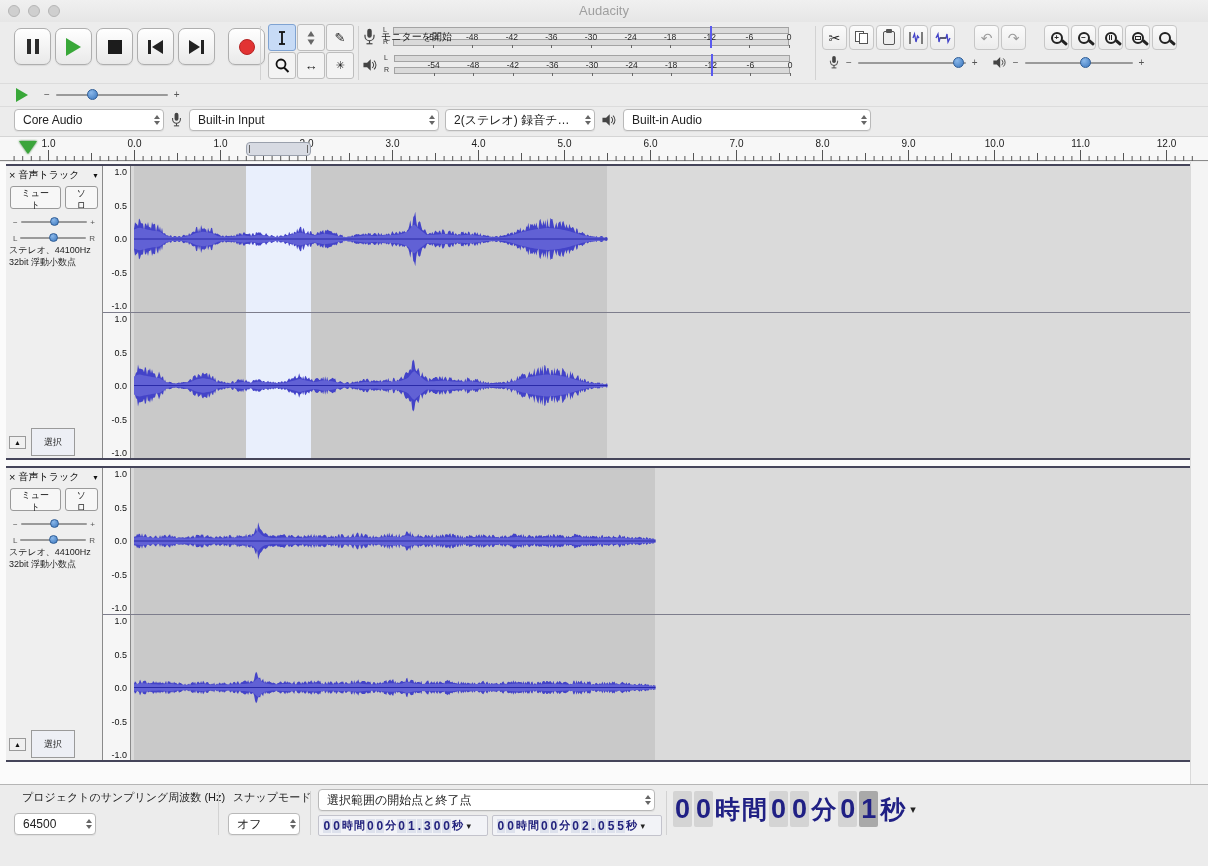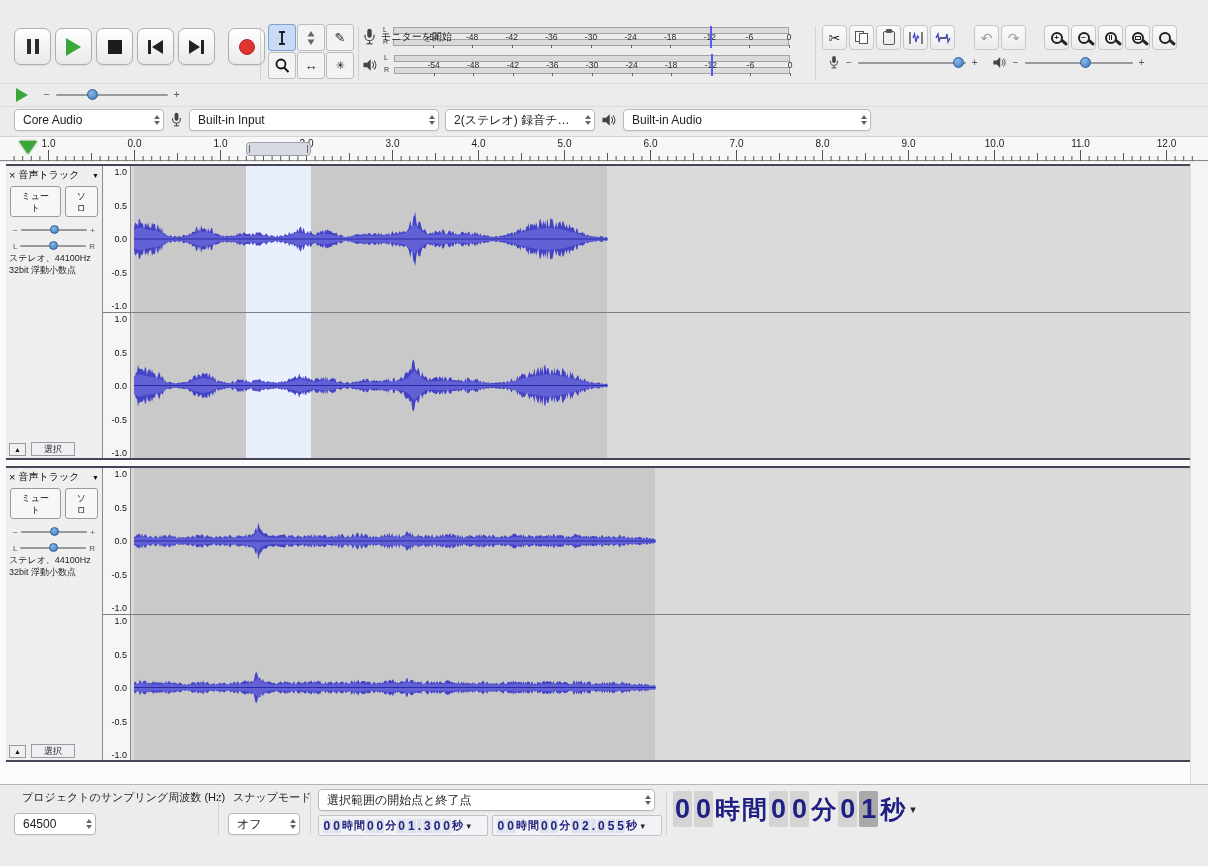--- a/index.html
+++ b/index.html
@@ -90,30 +90,30 @@
 
   
   .tracks { position:absolute; left:0; top:162px; right:0; height:622px; background:#fbfbfb; overflow:hidden; }
   .track { display:flex; margin-left:6px; width:1184px; border-top:2px solid #45455a; border-bottom:2px solid #45455a; background:#fff; margin-bottom:6px; margin-top:2px; }
   .track-panel { width:97px; background:#efefef; border-right:1px solid #8a8a8a; position:relative; font-size:10px; color:#111; }
   .tp-head { display:flex; align-items:center; gap:3px; padding:2px 3px; }
   .tp-close { font-size:11px; line-height:10px; cursor:default; }
   .tp-title { font-size:10px; white-space:nowrap; overflow:hidden; flex:1; }
   .tp-caret { font-size:7px; }
   .tp-btnrow { display:flex; gap:4px; padding:2px 4px 3px; }
-  .tp-btn { font-size:9px; border:1px solid #9a9a9a; border-radius:3px; background:#f7f7f7; height:31px; line-height:12px; padding:0 7px; color:#222; }
+  .tp-btn { font-size:9px; border:1px solid #9a9a9a; border-radius:3px; background:#f7f7f7; height:23px; line-height:12px; padding:0 7px; color:#222; }
   .tp-slider { display:flex; align-items:center; gap:3px; padding:4px 7px 0; }
   .mini { position:relative; flex:1; height:12px; }
   .mini .hs-track { top:5px; }
   .mini .hs-thumb { width:9px; height:9px; top:1px; margin-left:-4px; }
   .tp-lab { font-size:8px; color:#555; }
   .tp-info { padding:1px 3px 0; font-size:9px; line-height:11px; color:#222; white-space:nowrap; overflow:hidden; }
   .tp-bottom { position:absolute; bottom:2px; left:3px; right:3px; display:flex; gap:5px; align-items:center; }
   .tp-collapse { border:1px solid #9a9a9a; background:#f0f0f0; width:17px; height:13px; font-size:7px; text-align:center; line-height:12px; }
-  .tp-select { border:1px solid #9a9a9a; background:#edeff5; font-size:9px; height:14px; line-height:12px; padding:0 12px; color:#222; }
+  .tp-select { border:1px solid #9a9a9a; background:#edeff5; font-size:9px; height:28px; line-height:12px; padding:0 12px; color:#222; }
   .channels { flex:1; display:flex; flex-direction:column; }
   .channel { position:relative; height:146px; display:flex; }
   .channel.second { border-top:1px solid #7d7d8c; }
   .vruler { width:28px; background:#f6f6f6; border-right:1px solid #8a8a8a; position:relative; font-size:9px; color:#111; }
   .vruler span { position:absolute; right:3px; }
   .wave { flex:1; position:relative; background:#dadada; overflow:hidden; }
   .audio-region { position:absolute; top:0; bottom:0; background:#c9c9c9; }
   .sel-region { position:absolute; top:0; bottom:0; background:#e9effc; }
   .wavesvg { position:absolute; inset:0; width:100%; height:100%; }
 
@@ -133,20 +133,28 @@
   .statusbar { position:absolute; left:0; right:0; top:842px; height:24px; background:#e9e9e9; border-top:1px solid #c2c2c2; }
   .statusbar span { position:absolute; left:5px; top:8px; font-size:11px; color:#222; }
   .hsep { position:absolute; left:0; right:0; height:1px; background:#dcdcdc; }
   .scrollstrip { position:absolute; right:0; top:162px; width:18px; height:622px; background:#f4f4f4; border-left:1px solid #dadada; }
 </style>
 </head>
 <body>
 
 <div class="window">
 
+  <div class="titlebar">
+    <div class="traffic">
+      <span class="tl"></span>
+      <span class="tl"></span>
+      <span class="tl"></span>
+    </div>
+    <div class="win-title">Audacity</div>
+  </div>
 
   <div class="transport">
     <div class="tbtn">
         <span class="pause-bars">
           <span></span>
           <span></span>
         </span>
       </div>
     <div class="tbtn">
         <span class="tri-play"></span>

